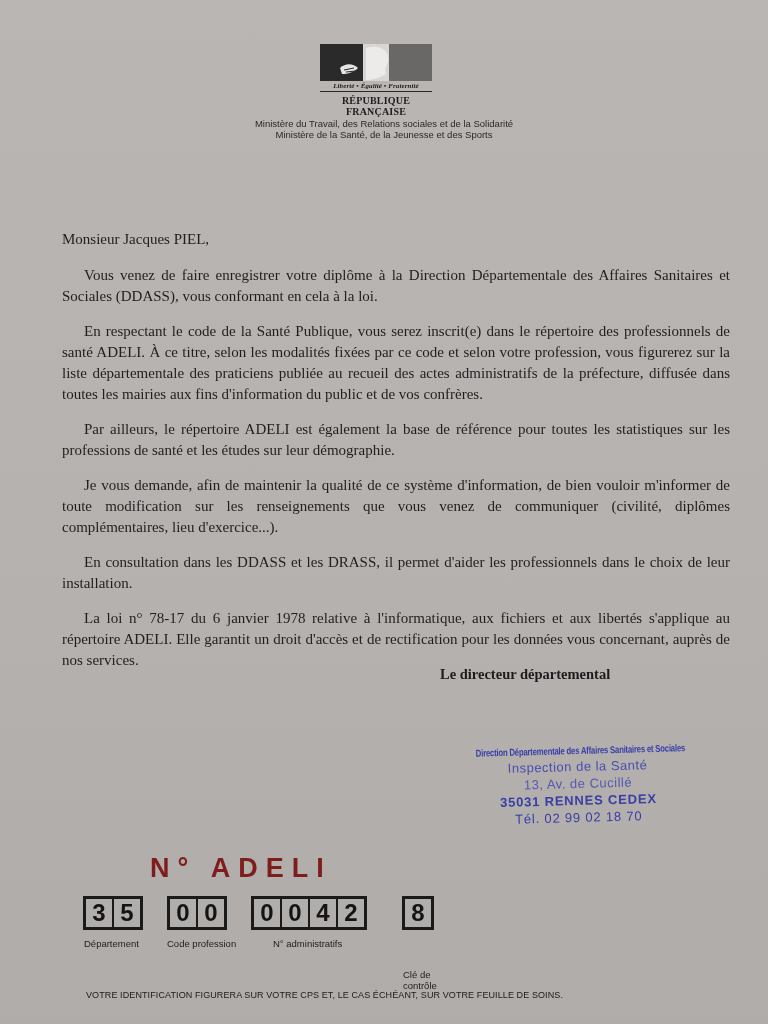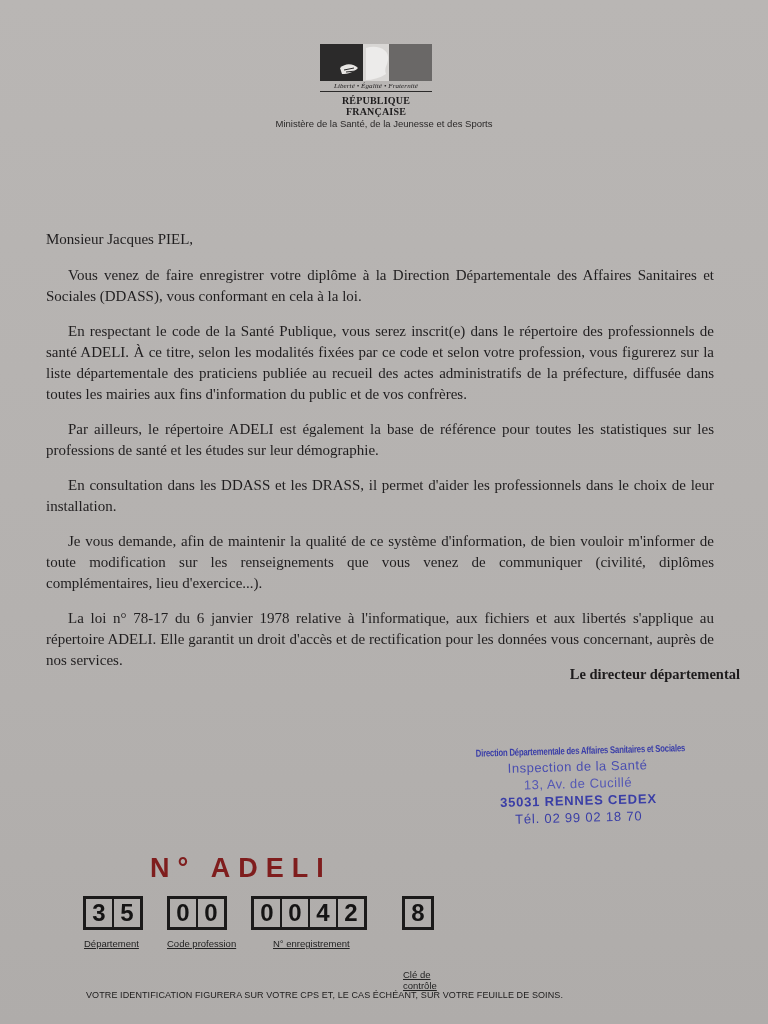--- a/index.html
+++ b/index.html
@@ -13,40 +13,40 @@
   .logo {
     position: absolute; left: 320px; top: 44px; width: 112px; height: 64px;
   }
   .logo .flag { position: absolute; left: 0; top: 0; width: 112px; height: 37px; }
   .logo .flag .blk { position: absolute; left: 0; top: 0; width: 43px; height: 37px; background: #2b2a2a; }
   .logo .flag .mid { position: absolute; left: 43px; top: 0; width: 26px; height: 37px; background: #d8d6d4; }
   .logo .flag .gry { position: absolute; left: 69px; top: 0; width: 43px; height: 37px; background: #6a6867; }
   .logo .flag svg { position: absolute; left: 0; top: 0; }
   .logo .motto {
     position: absolute; left: 0; top: 38px; width: 112px; text-align: center;
-    font-family: "Liberation Serif", serif; font-style: italic; font-weight: normal; font-size: 7px;
+    font-family: "Liberation Serif", serif; font-style: italic; font-weight: bold; font-size: 7px;
     border-bottom: 1px solid #2b2a2a; padding-bottom: 1px; letter-spacing: 0.1px;
   }
   .logo .rf {
     position: absolute; left: 0; top: 51px; width: 112px; text-align: center;
     font-family: "Liberation Serif", serif; font-weight: bold; font-size: 10px; letter-spacing: 0.2px;
   }
   .ministries {
     position: absolute; left: 200px; top: 118px; width: 368px; text-align: center;
     font-family: "Liberation Sans", sans-serif; font-size: 9.5px; line-height: 11px; color: #2a2828;
   }
   .letter {
-    position: absolute; left: 46px; top: 229px; width: 668px;
+    position: absolute; left: 62px; top: 229px; width: 668px;
     font-family: "Liberation Serif", serif; font-size: 15px; line-height: 21px; color: #201e1f;
   }
   .letter p { margin: 0; text-align: justify; text-indent: 22px; }
   .letter .salutation { text-indent: 0; margin-bottom: 15px; }
   .letter .para { margin-bottom: 14px; }
   .signature {
-    position: absolute; left: 440px; top: 665px; width: 300px; text-align: right;
+    position: absolute; left: 440px; top: 665px; width: 300px; text-align: left;
     font-family: "Liberation Serif", serif; font-weight: bold; font-size: 14.5px; line-height: 19px;
   }
   .stamp {
     position: absolute; left: 448px; top: 745px; width: 260px;
     color: #3b3fa8; font-family: "Liberation Sans", sans-serif; text-align: center;
     transform: rotate(-1.5deg);
   }
   .stamp .s0 { font-size: 10px; font-weight: bold; letter-spacing: -0.3px; transform: scaleX(0.78); margin-bottom: 2px; white-space: nowrap; }
   .stamp .s1 { font-size: 13px; letter-spacing: 0.5px; line-height: 17px; color: #4a4eb0; }
   .stamp .s2 { font-size: 13px; letter-spacing: 0.5px; line-height: 17px; color: #5558b5; }
@@ -57,21 +57,21 @@
     font-family: "Liberation Sans", sans-serif; font-weight: bold; font-size: 27px; letter-spacing: 8px; color: #7f1d1d;
   }
   .boxes { position: absolute; top: 896px; left: 0; }
   .group { position: absolute; top: 0; height: 34px; border: 2px solid #1b1a1a; display: flex; box-sizing: border-box; }
   .cell {
     width: 28px; height: 30px; box-sizing: border-box; border: 1px solid #1b1a1a; margin: 0;
     display: flex; align-items: center; justify-content: center;
     font-family: "Liberation Sans", sans-serif; font-weight: bold; font-size: 24px; color: #151414;
   }
   .glabel {
-    position: absolute; font-family: "Liberation Sans", sans-serif; font-size: 9.5px; line-height: 11px; color: #222; text-decoration: underline;
+    position: absolute; font-family: "Liberation Sans", sans-serif; font-size: 9.5px; line-height: 11px; color: #222;
   }
   .footer {
     position: absolute; left: 62px; top: 990px;
     font-family: "Liberation Sans", sans-serif; font-size: 9px; letter-spacing: 0.1px; color: #1c1b1b; margin-left: 24px;
   }
 </style>
 </head>
 <body>
 
 <div class="logo">
@@ -83,30 +83,31 @@
       <path d="M46 4 C58 0 70 6 68 16 C67 22 64 24 66 30 C60 34 52 36 46 36 Z" fill="#ecebea"></path>
       <path d="M20 24 C26 18 34 20 38 24 C34 28 28 30 22 30 Z" fill="#e8e6e4"></path>
       <path d="M24 26 L34 24 M26 28 L36 27" stroke="#2b2a2a" stroke-width="1"></path>
     </svg>
   </div>
   <div class="motto">Liberté • Égalité • Fraternité</div>
   <div class="rf">RÉPUBLIQUE FRANÇAISE</div>
 </div>
 
 <div class="ministries">
+  <div>Ministère du Travail, des Relations sociales et de la Solidarité</div>
   <div>Ministère de la Santé, de la Jeunesse et des Sports</div>
 </div>
 
 <div class="letter">
   <p class="salutation">Monsieur Jacques PIEL,</p>
   <p class="para">Vous venez de faire enregistrer votre diplôme à la Direction Départementale des Affaires Sanitaires et Sociales (DDASS), vous conformant en cela à la loi.</p>
   <p class="para">En respectant le code de la Santé Publique, vous serez inscrit(e) dans le répertoire des professionnels de santé ADELI. À ce titre, selon les modalités fixées par ce code et selon votre profession, vous figurerez sur la liste départementale des praticiens publiée au recueil des actes administratifs de la préfecture, diffusée dans toutes les mairies aux fins d'information du public et de vos confrères.</p>
   <p class="para">Par ailleurs, le répertoire ADELI est également la base de référence pour toutes les statistiques sur les professions de santé et les études sur leur démographie.</p>
+  <p class="para">Je vous demande, afin de maintenir la qualité de ce système d'information, de bien vouloir m'informer de toute modification sur les renseignements que vous venez de communiquer (civilité, diplômes complémentaires, lieu d'exercice...).</p>
   <p class="para">En consultation dans les DDASS et les DRASS, il permet d'aider les professionnels dans le choix de leur installation.</p>
-  <p class="para">Je vous demande, afin de maintenir la qualité de ce système d'information, de bien vouloir m'informer de toute modification sur les renseignements que vous venez de communiquer (civilité, diplômes complémentaires, lieu d'exercice...).</p>
   <p class="para">La loi n° 78-17 du 6 janvier 1978 relative à l'informatique, aux fichiers et aux libertés s'applique au répertoire ADELI. Elle garantit un droit d'accès et de rectification pour les données vous concernant, auprès de nos services.</p>
 </div>
 
 <div class="signature">
   <div>Le directeur départemental</div>
 </div>
 
 <div class="stamp">
   <div class="s0">Direction Départementale des Affaires Sanitaires et Sociales</div>
   <div class="s1">Inspection de la Santé</div>
@@ -132,19 +133,19 @@
     <div class="cell">4</div>
     <div class="cell">2</div>
   </div>
   <div class="group" style="left:402px;">
     <div class="cell">8</div>
   </div>
 </div>
 
 <div class="glabel" style="left:84px; top:938px;">Département</div>
 <div class="glabel" style="left:167px; top:938px;text-align:right;">Code profession</div>
-<div class="glabel" style="left:273px; top:938px;">N° enregistrement</div>
+<div class="glabel" style="left:273px; top:938px;">N° administratifs</div>
 <div class="glabel" style="left:403px; top:937px;margin-top:32px;">
   <div>Clé de</div>
   <div>contrôle</div>
 </div>
 
 <div class="footer">VOTRE IDENTIFICATION FIGURERA SUR VOTRE CPS ET, LE CAS ÉCHÉANT, SUR VOTRE FEUILLE DE SOINS.</div>
 
 </body></html>

